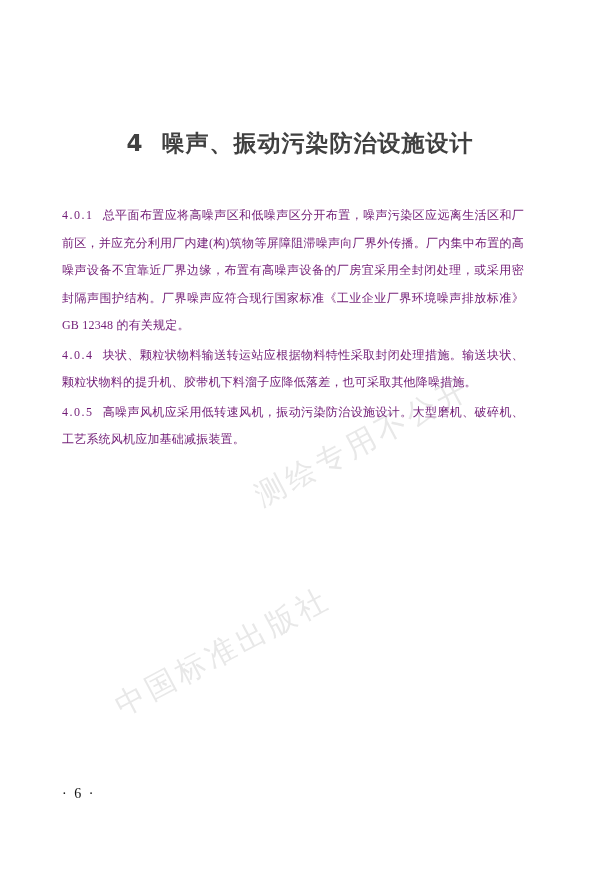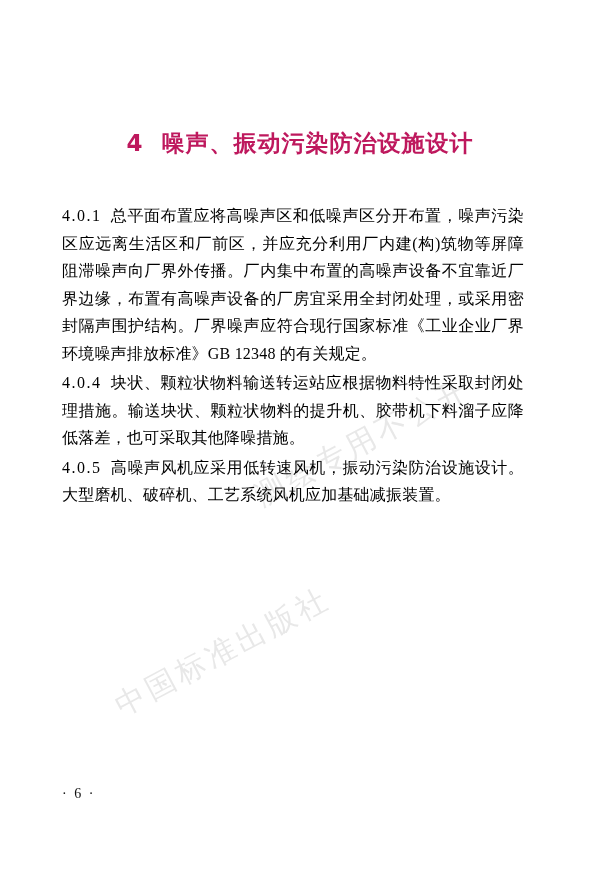--- a/index.html
+++ b/index.html
@@ -52,42 +52,42 @@
   .doc-title {
     position: absolute;
     left: 0;
     top: 128px;
     width: 600px;
     text-align: center;
     font-family: "DejaVu Sans", "Liberation Sans", sans-serif;
     font-weight: bold;
     font-size: 23px;
     letter-spacing: 1px;
-    color: #be185d;
+    color: #404040;
     z-index: 6;
   }
   .doc-title .num {
     margin-right: 18px;
   }
 
   .body-block {
     position: absolute;
     left: 62px;
     top: 202px;
     width: 478px;
     z-index: 6;
   }
   p.para {
     margin: 0 16px 2px 0;
-    font-size: 16px;
+    font-size: 12px;
     line-height: 27.5px;
     text-align: justify;
     text-justify: inter-ideograph;
     letter-spacing: 0.2px;
-    color: #000000;
+    color: #701a75;
   }
   p.para .clause {
     font-weight: normal;
     letter-spacing: 1.5px;
     margin-right: 9px;
   }
   .footer {
     position: absolute;
     left: 62px;
     top: 786px;

